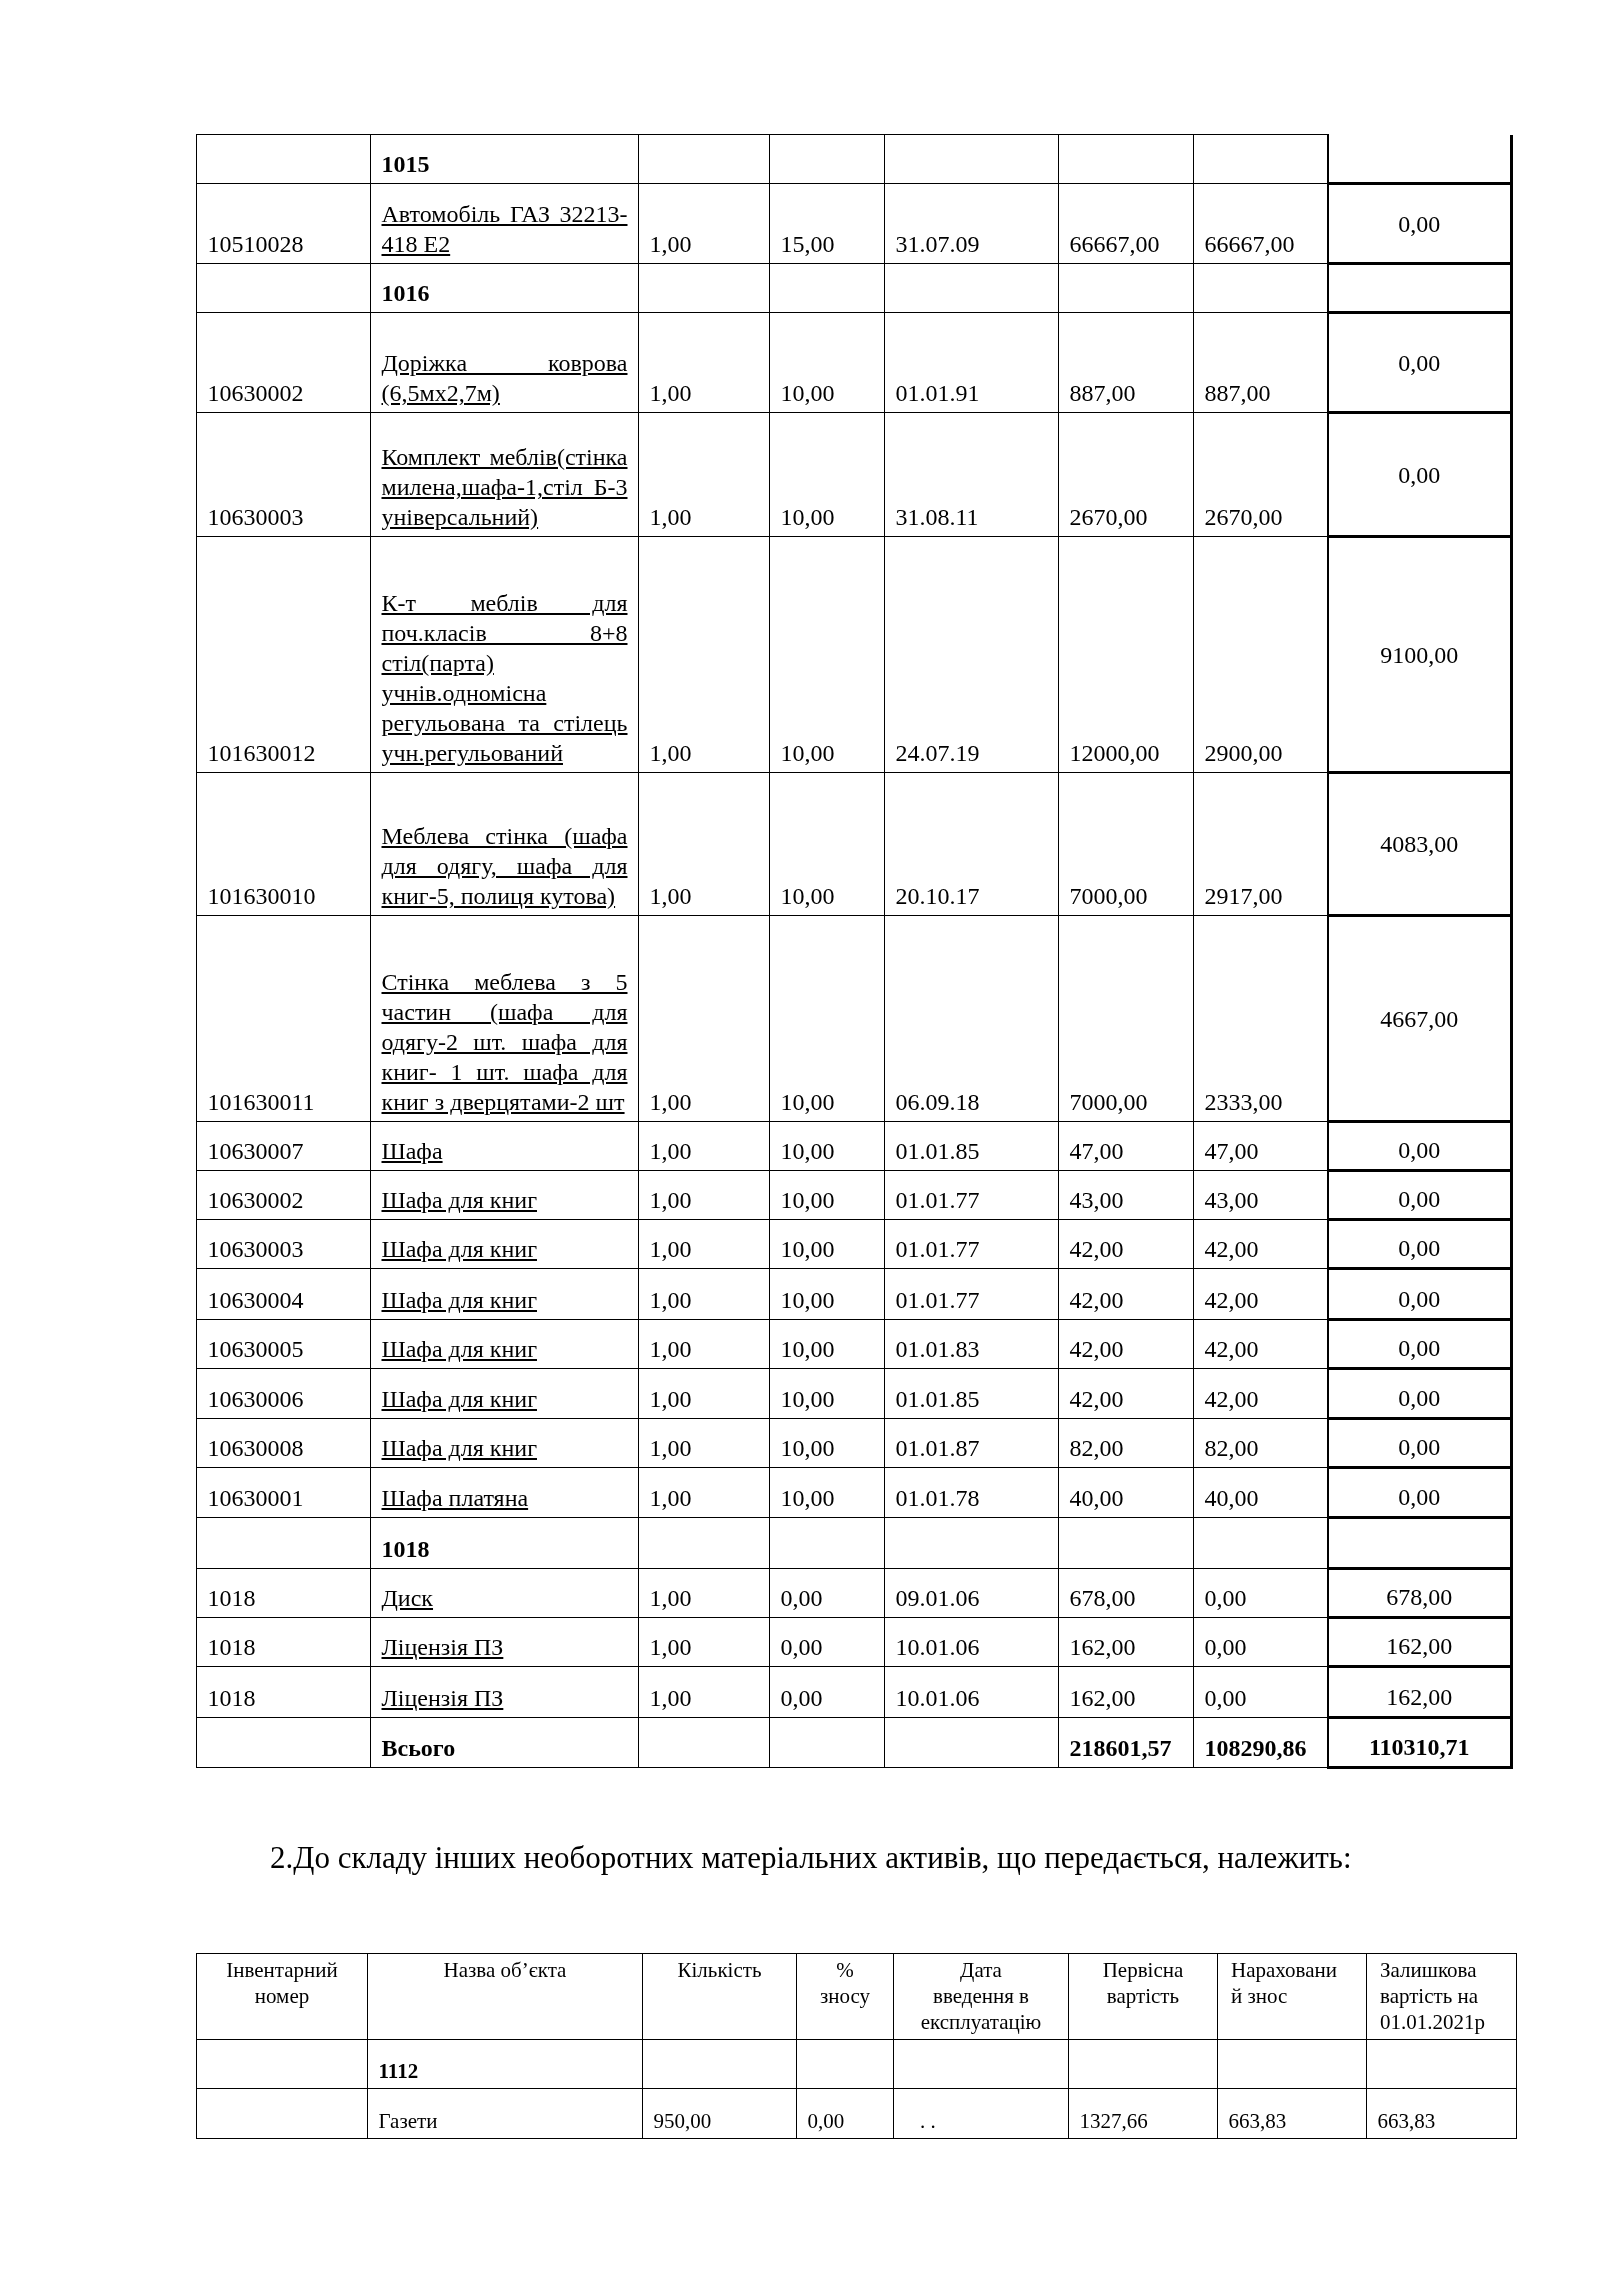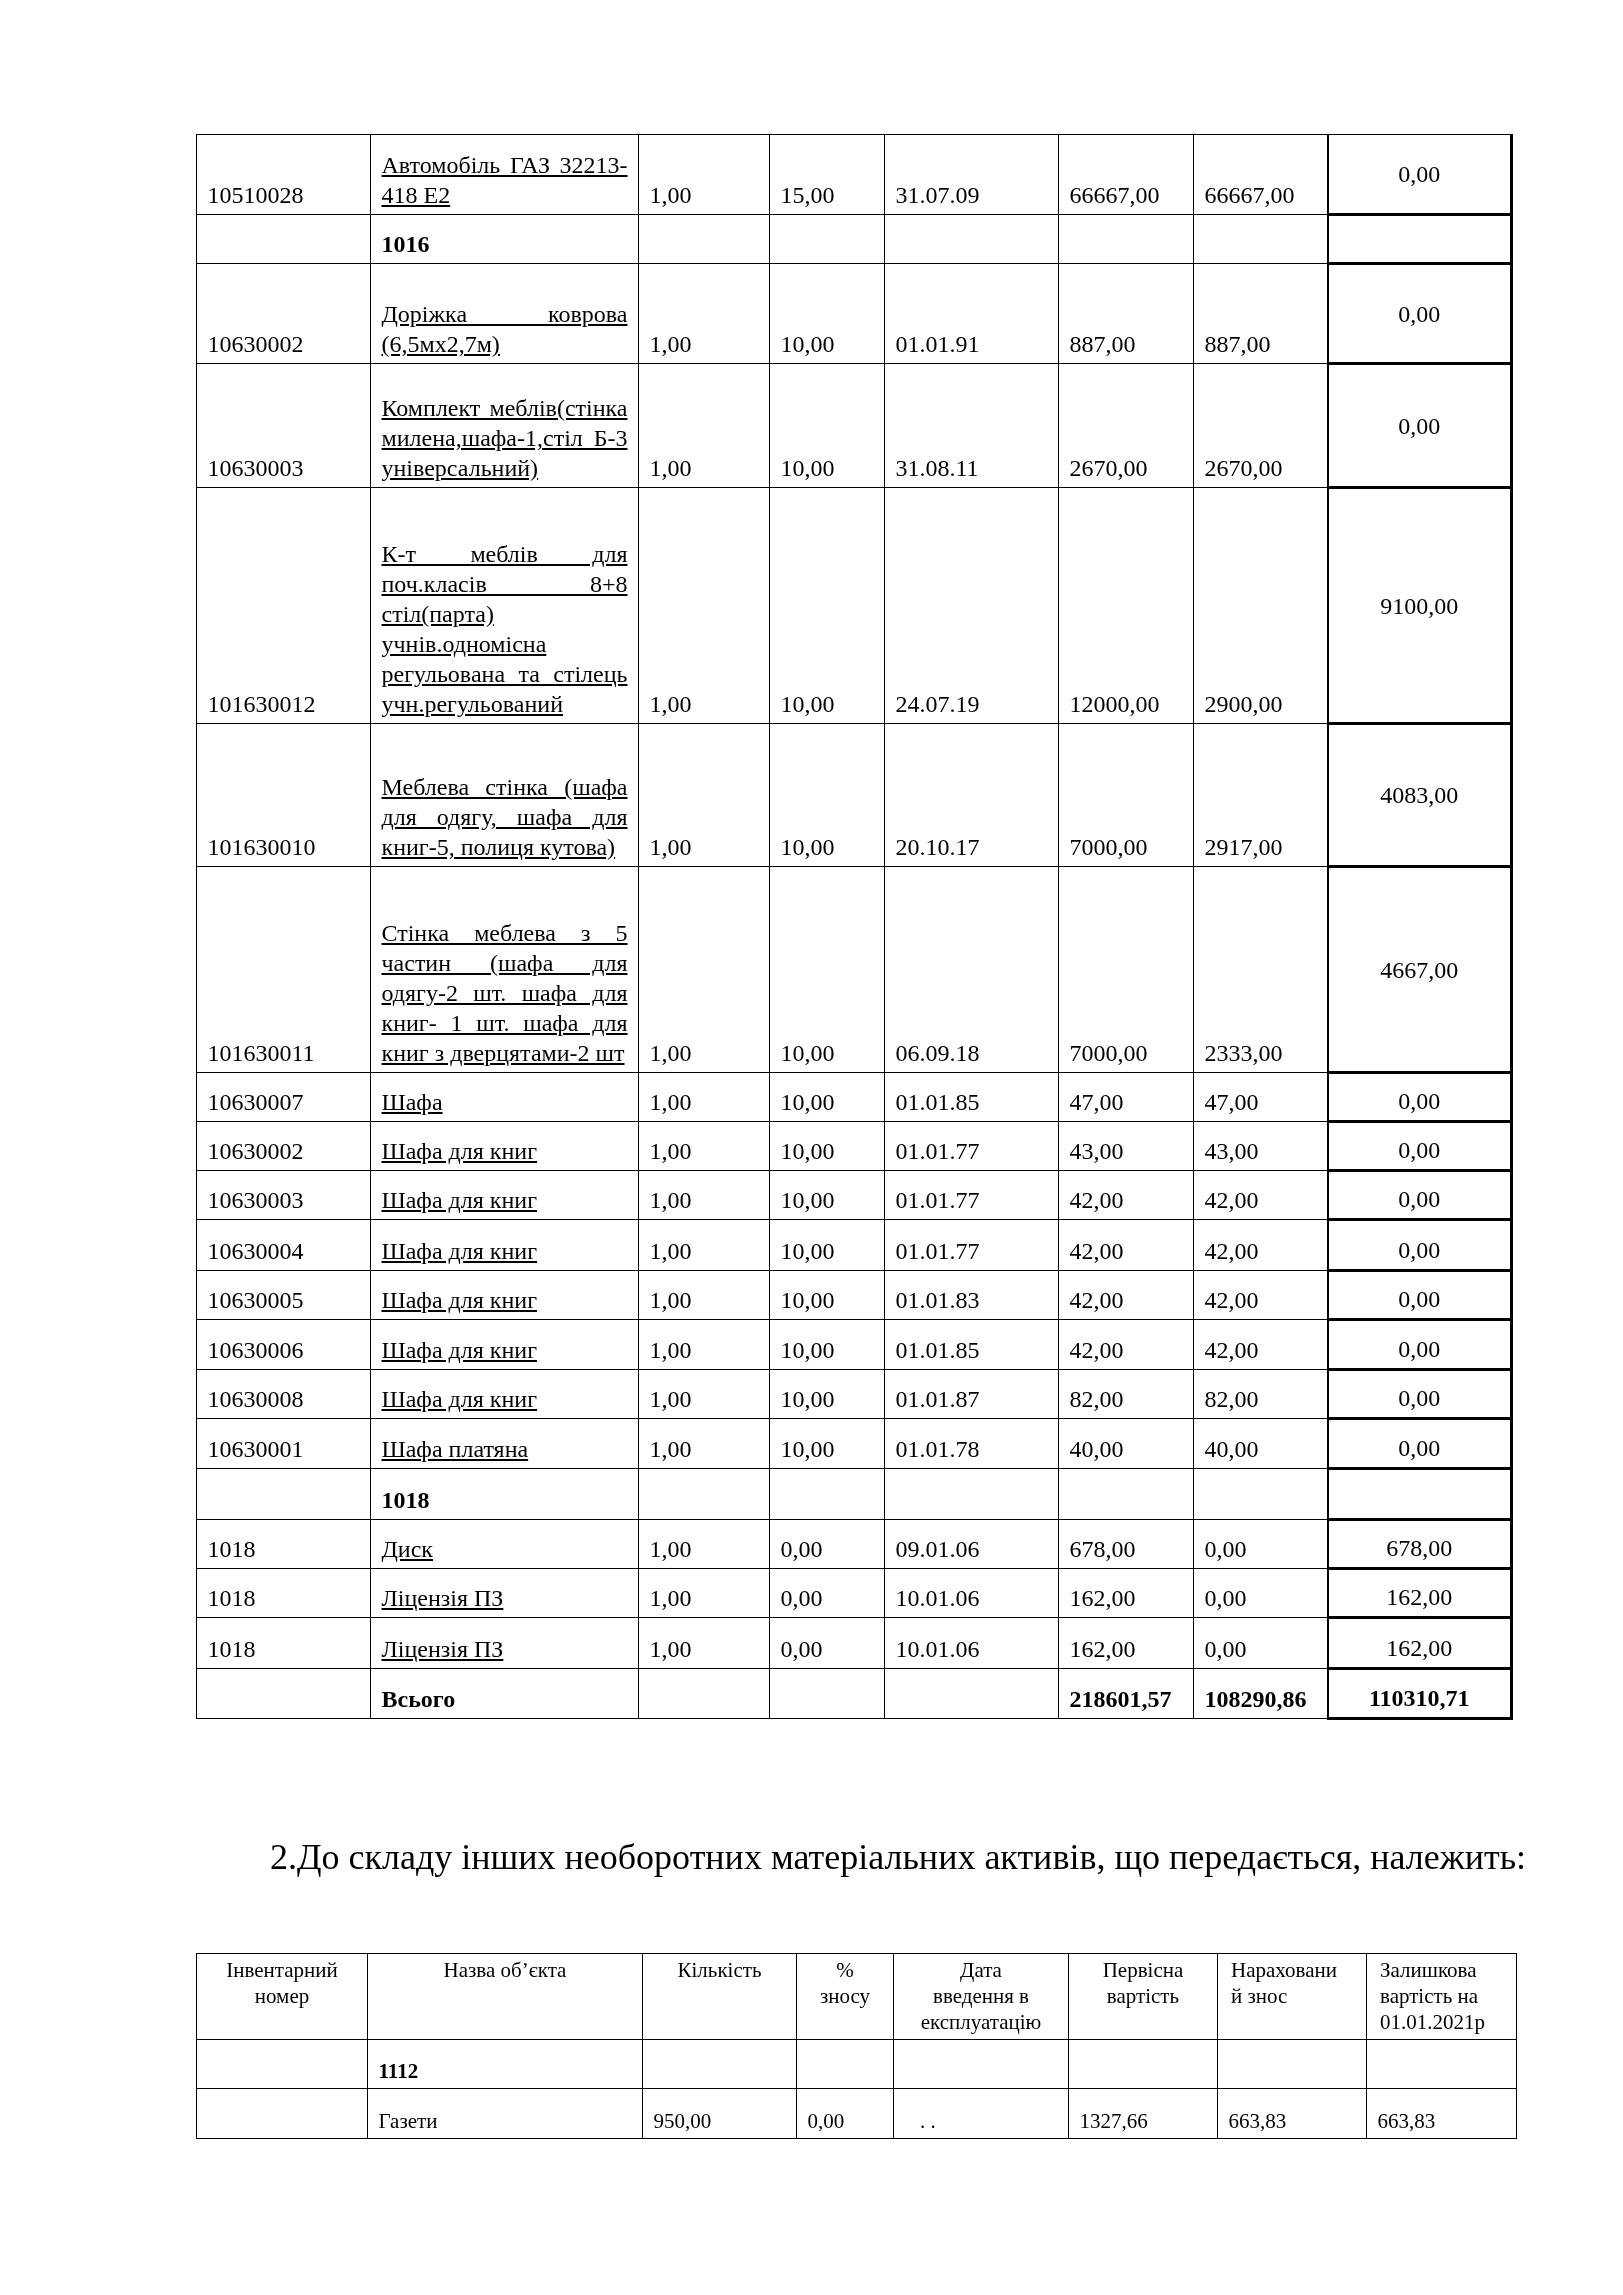--- a/index.html
+++ b/index.html
@@ -9,21 +9,21 @@
   td { border: 1.3px solid #000; padding: 0 10.5px 3.9px 10.5px; vertical-align: bottom;
        font-size: 24px; line-height: 30px; box-sizing: border-box; }
   #t1 { left: 196px; top: 134px; width: 1316px; }
   #t1 td.last { border-left: 2.6px solid #000; border-right: 3.9px solid #000;
                 border-bottom: 3.3px solid #000; text-align: center; vertical-align: middle; padding-bottom: 0; }
   #t1 tr.first td.last { border-top: 0; }
   #t1 td.name { text-align: justify; text-decoration: underline; }
   #t1 td.name.short { text-align: left; }
   .bold { font-weight: bold; }
   .last.bottomtxt { vertical-align: bottom !important; padding-bottom: 3.9px !important; }
-  #heading { position: absolute; left: 270px; top: 1839px; font-size: 36px;
+  #heading { position: absolute; left: 270px; top: 1839px; font-size: 31px;
              line-height: 37px; white-space: nowrap; margin: 0; font-weight: normal; }
   #t2 { left: 196px; top: 1953px; width: 1320px; }
   #t2 td { font-size: 21px; line-height: 26px; }
   #t2 tr.hdr td { vertical-align: top; text-align: center; padding: 2.6px 3.9px 0 3.9px; }
   #t2 tr.hdr td.left { text-align: left; padding-left: 13px; }
 </style>
 </head>
 <body>
 
 <table id="t1">
@@ -31,20 +31,30 @@
     <col style="width:174px">
       <col style="width:268px">
       <col style="width:131px">
       <col style="width:115px">
     <col style="width:174px">
       <col style="width:135px">
       <col style="width:134px">
       <col style="width:184px">
   </colgroup>
   <tbody id="t1-body">
+      <tr class="first" style="height: 49px;">
+        <td></td>
+        <td class="bold">1015</td>
+        <td></td>
+        <td></td>
+        <td></td>
+        <td></td>
+        <td></td>
+        <td class="last "></td>
+      </tr>
       <tr style="height: 80px;">
         <td>10510028</td>
         <td class="name">Автомобіль ГАЗ 32213-418 Е2</td>
         <td>1,00</td>
         <td>15,00</td>
         <td>31.07.09</td>
         <td>66667,00</td>
         <td>66667,00</td>
         <td class="last">0,00</td>
       </tr>

